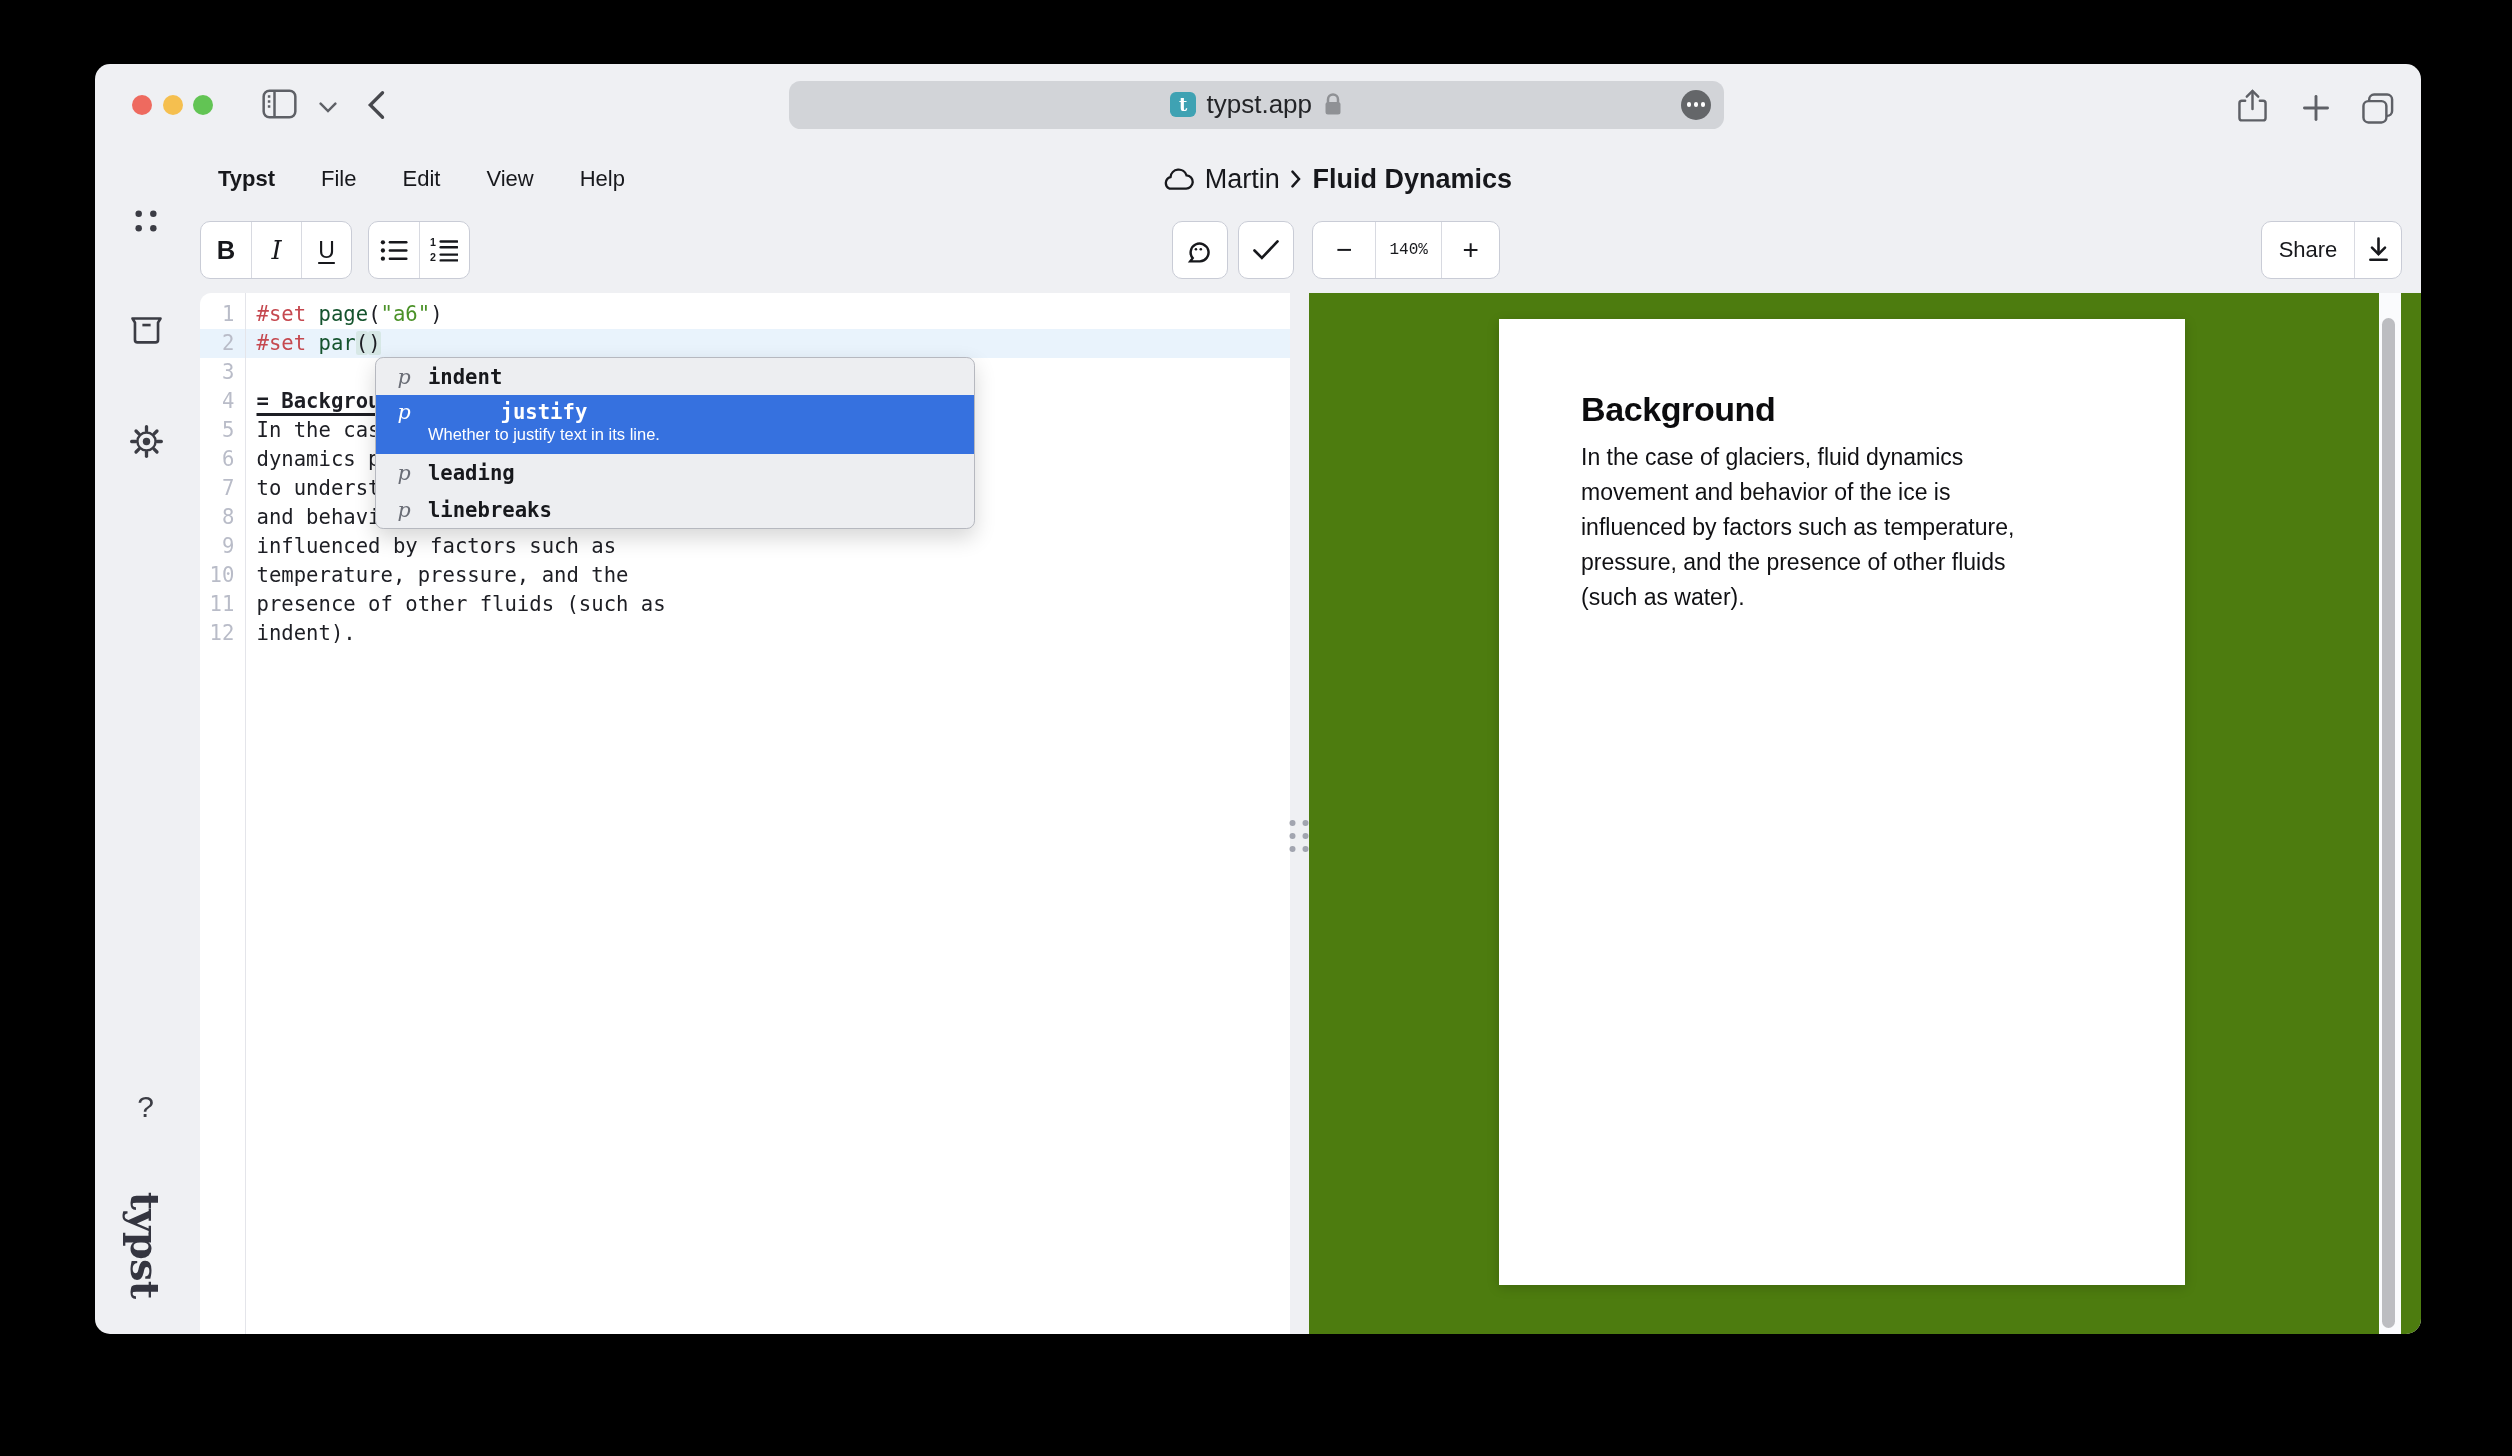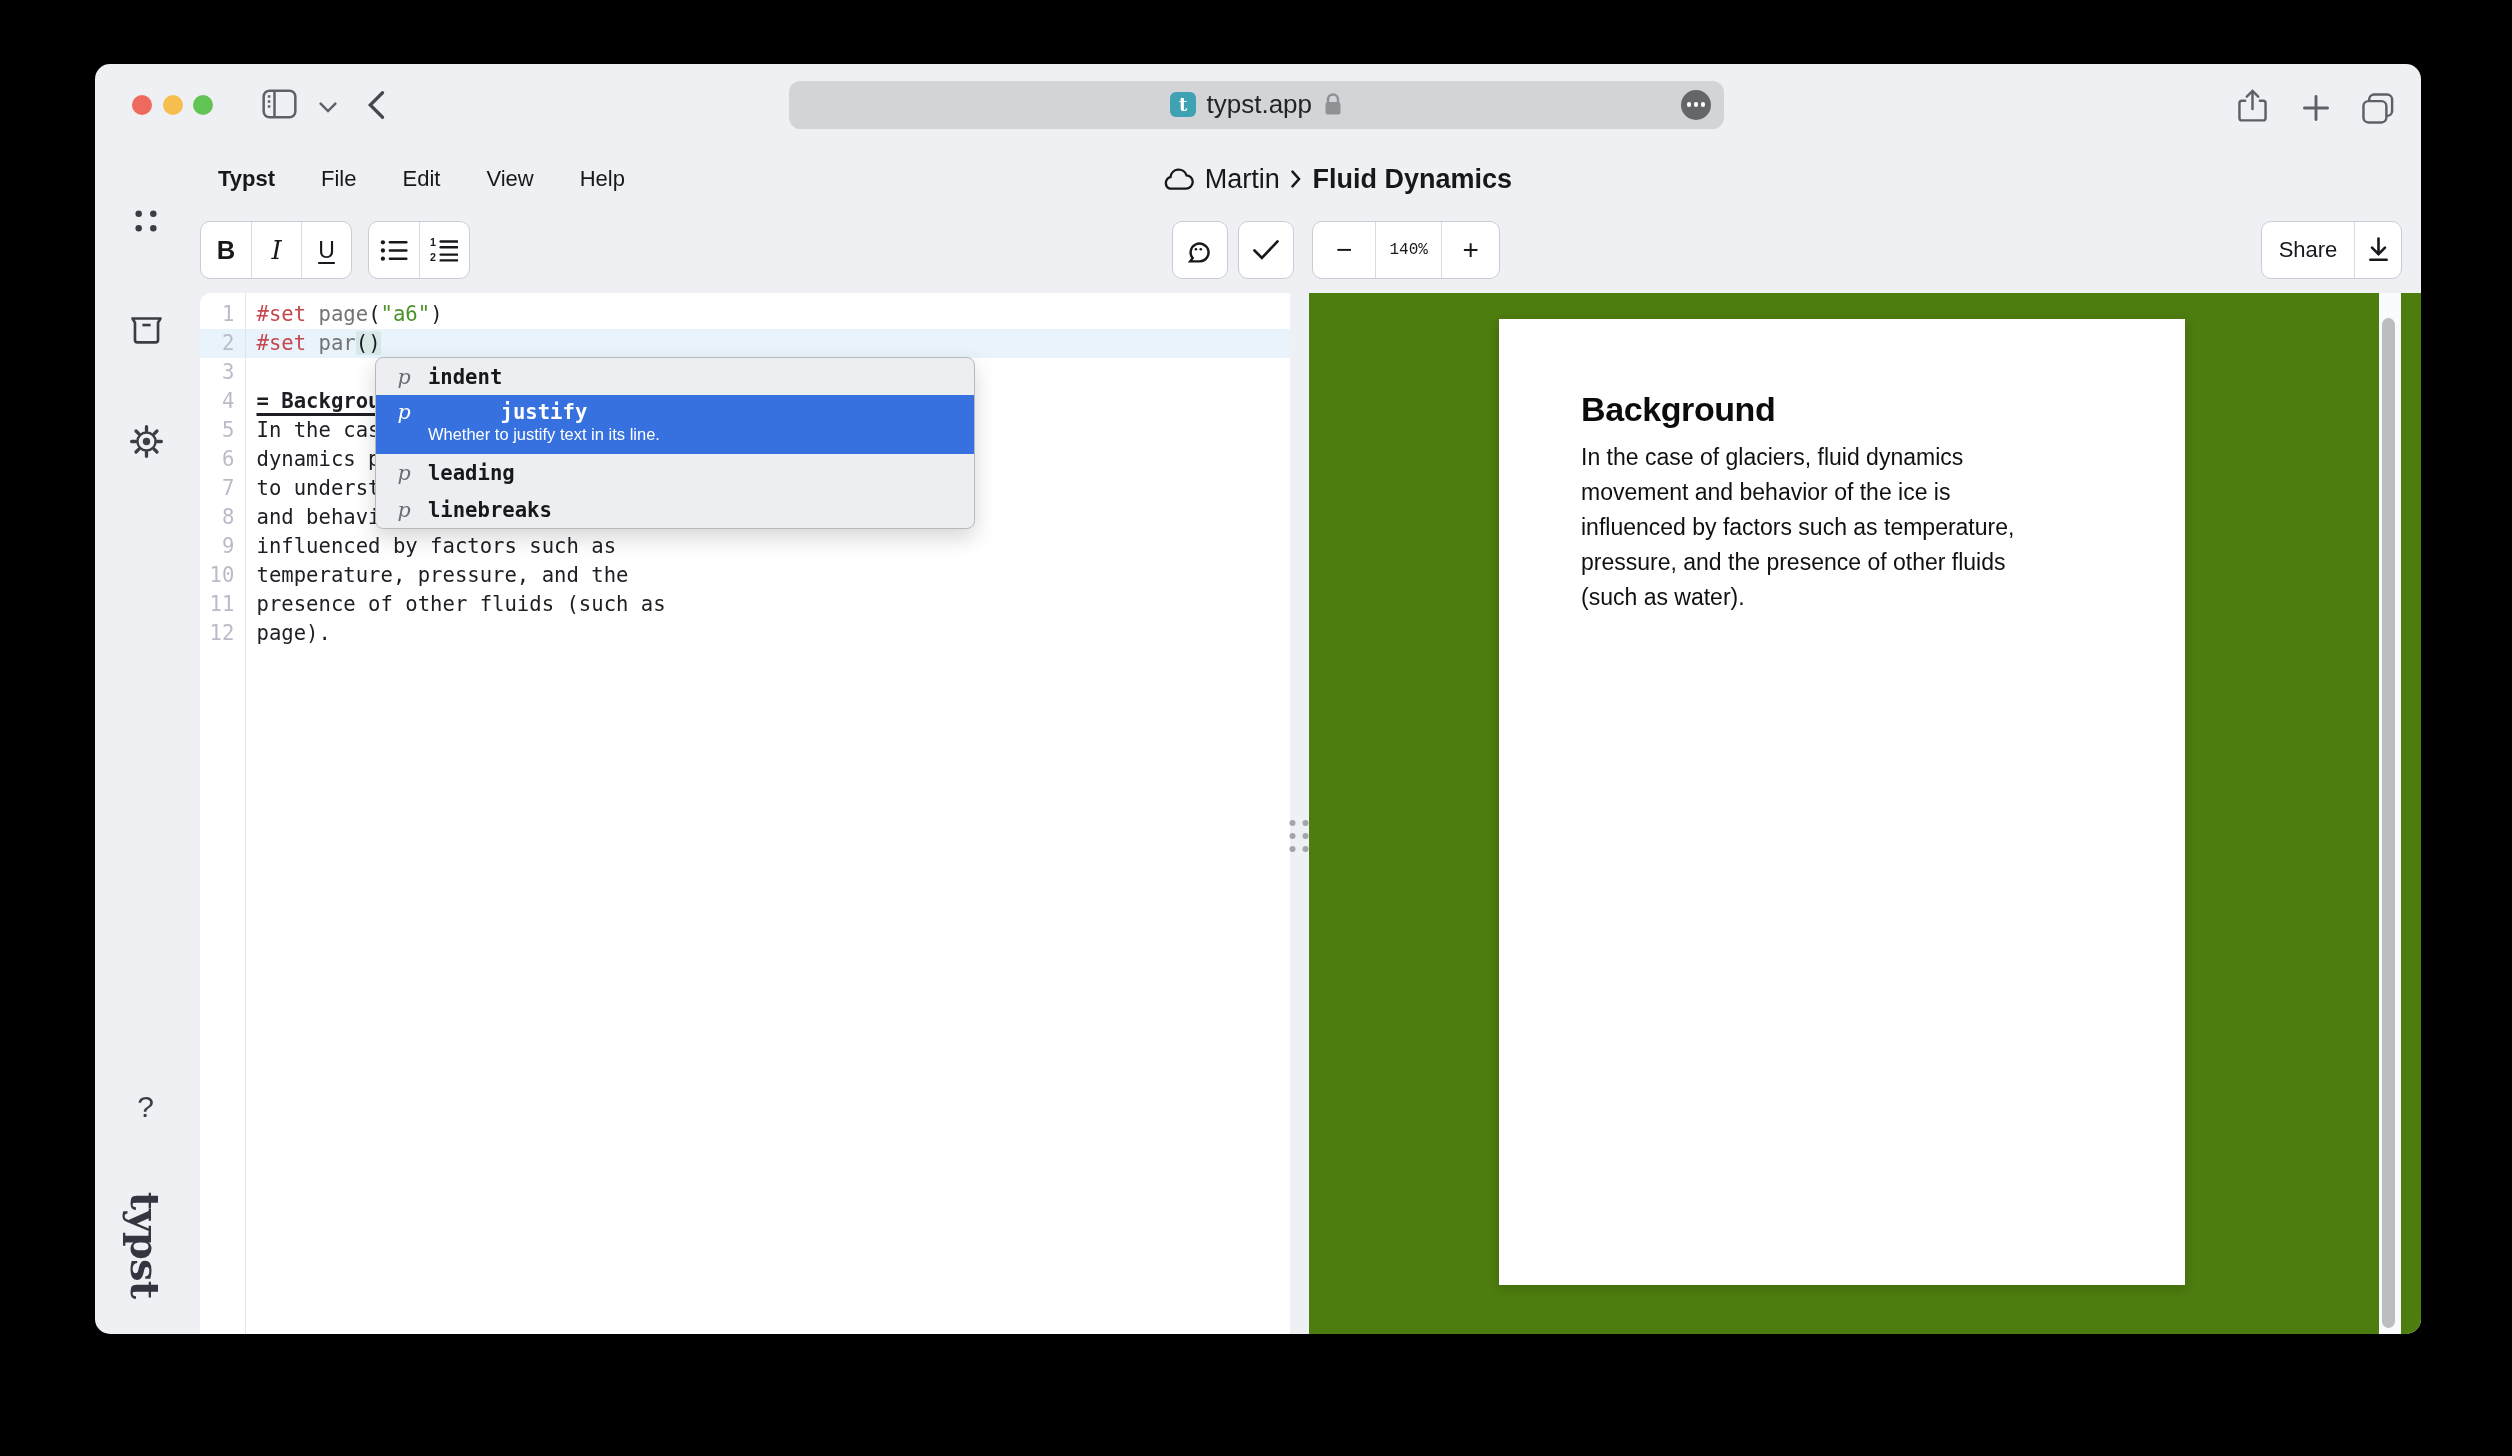--- a/index.html
+++ b/index.html
@@ -52,21 +52,21 @@
   .typst-logo{position:absolute;left:50px;top:1181px;transform:translate(-50%,-50%) rotate(90deg);font-family:"DejaVu Serif",serif;font-weight:bold;font-size:40px;letter-spacing:-0.8px;color:#343540;}
 
   
   .editor{position:absolute;left:105px;top:229px;width:1090px;height:1041px;background:#fff;border-top-left-radius:11.5px;padding-top:7.4px;}
   .editor::before{content:"";position:absolute;left:45px;top:0;bottom:0;width:0.8px;background:#e4e5ea;}
   .code-row{display:flex;height:29px;line-height:29px;font-family:"DejaVu Sans Mono",monospace;font-size:20.6px;}
   .code-row.active{background:#e9f3fc;}
   .ln{width:45px;padding-right:10.7px;text-align:right;color:#b9bcc8;flex:none;}
   .code{padding-left:11.5px;white-space:pre;color:#1d1e24;}
   .kw{color:#c5484f;}
-  .fn{color:#737373;}
+  .fn{color:#14532d;}
   .str{color:#4a9127;}
   .pb{background:#d7e8e6;border-radius:2.5px;}
   .head{font-weight:bold;text-decoration:underline;text-decoration-thickness:2.5px;text-underline-offset:5px;}
 
   
   .divider{position:absolute;left:1194px;top:229px;width:20px;height:1041px;}
   .drag-dots{position:absolute;left:50%;top:527px;transform:translateX(-50%);display:grid;grid-template-columns:5.8px 5.8px;gap:7.4px;}
   .drag-dots i{width:5.8px;height:5.8px;border-radius:50%;background:#a2a5b0;}
 
   
@@ -314,21 +314,21 @@
       <div class="code-row">
         <span class="ln">10</span>
         <span class="code"><span>temperature, pressure, and the</span></span>
       </div>
       <div class="code-row">
         <span class="ln">11</span>
         <span class="code"><span>presence of other fluids (such as</span></span>
       </div>
       <div class="code-row">
         <span class="ln">12</span>
-        <span class="code"><span>page).</span></span>
+        <span class="code"><span>indent).</span></span>
       </div>
     </div>
 
   <div class="divider">
     <span class="drag-dots">
         <i></i>
         <i></i>
         <i></i>
         <i></i>
         <i></i>

